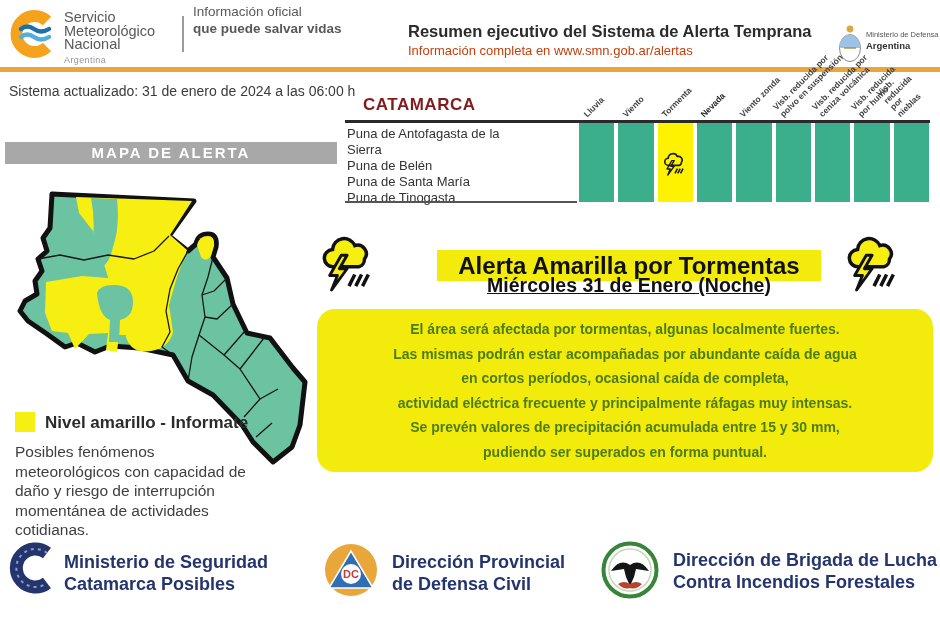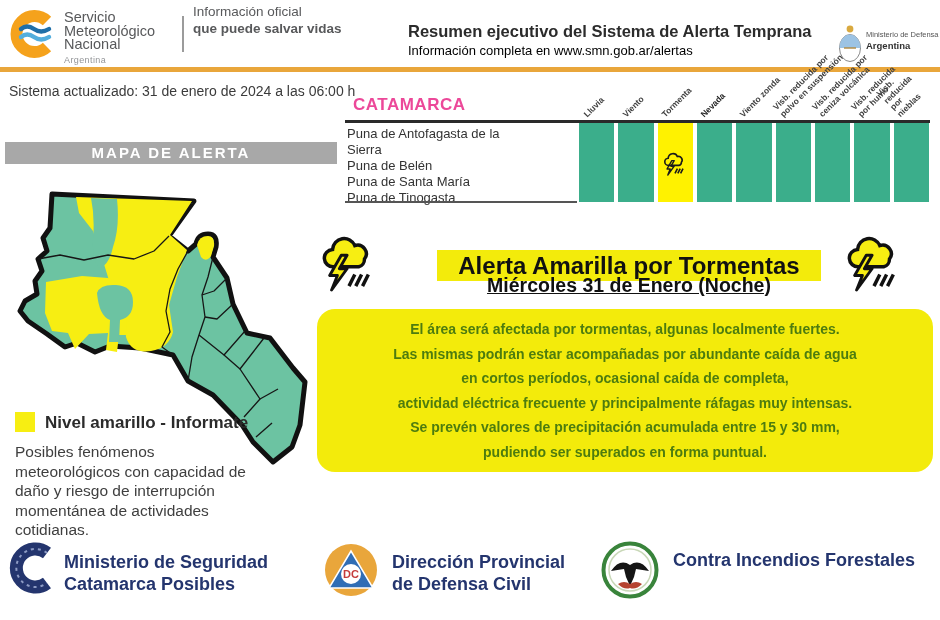--- a/index.html
+++ b/index.html
@@ -7,36 +7,36 @@
           font-family:"Liberation Sans","DejaVu Sans",sans-serif;color:#222;}
   .abs{position:absolute;}
 
   
   .org-name{left:64px;top:11px;font-size:14.5px;font-weight:500;color:#58595b;line-height:13.5px;}
   .org-country{font-size:9px;color:#939598;letter-spacing:.4px;margin-top:2px;}
   .hdr-divider{left:182px;top:16px;width:2px;height:36px;background:#9b9b9b;}
   .tagline{left:193px;top:4px;font-size:13.5px;color:#58595b;line-height:16.5px;}
   .tagline .b{font-weight:700;}
   .main-title{left:408px;top:22px;font-size:16.5px;font-weight:700;color:#2b2b2b;}
-  .main-sub{left:408px;top:43px;font-size:13px;color:#000000;}
+  .main-sub{left:408px;top:43px;font-size:13px;color:#c2410c;}
   .ministry-txt{left:866px;top:29px;line-height:11px;}
   .ministry-txt .l1{font-size:7.5px;color:#555;}
   .ministry-txt .l2{font-size:9.5px;font-weight:700;color:#333;}
   .gold-bar{left:0;top:67px;width:940px;height:5px;background:#e9a63b;}
 
   
   .alert-info{left:9px;top:81px;font-size:14px;color:#3b3b3b;line-height:21px;}
   .map-header-bar{left:5px;top:142px;width:332px;height:22px;background:#a8a8a8;color:#fff;
                   font-size:15px;font-weight:700;letter-spacing:2px;text-align:center;line-height:22px;}
   .legend-swatch{left:15px;top:412px;width:20px;height:20px;background:#f7ee12;}
   .legend-title{left:45px;top:413px;font-size:17px;font-weight:700;color:#2b2b2b;}
   .legend-text{left:15px;top:442px;width:238px;font-size:15.5px;color:#3f3f3f;line-height:19.5px;}
 
   
-  .province{left:353px;top:95px;font-size:17px;font-weight:700;letter-spacing:.5px;color:#ec4899;}
+  .province{left:363px;top:95px;font-size:17px;font-weight:700;letter-spacing:.5px;color:#7f1d1d;}
   .col-label{position:absolute;bottom:501px;font-size:8.5px;font-weight:600;color:#3f3f3f;
              line-height:9.5px;white-space:pre-line;transform:rotate(-45deg);transform-origin:0 100%;}
   .hdr-rule{left:345px;top:120px;width:585px;height:2.5px;background:#2a2a2a;}
   .regions{left:347px;top:126px;width:170px;font-size:13px;color:#333;line-height:15.5px;}
   .regions div{margin-bottom:0.5px;}
   .bottom-rule{left:345px;top:201px;width:232px;height:1.5px;background:#555;}
   .cells{left:579px;top:123px;width:350px;height:79px;display:flex;gap:4px;}
   .cell{flex:1;display:flex;align-items:center;justify-content:center;}
 
   
@@ -209,16 +209,17 @@
     <div>de Defensa Civil</div>
   </div>
 
   <svg class="abs" style="left:601px;top:541px;" width="58" height="58" viewBox="0 0 58 58">
     <circle cx="29" cy="29" r="26.5" fill="#ffffff" stroke="#39843b" stroke-width="4"></circle>
     <circle cx="29" cy="29" r="21" fill="none" stroke="#c9d8b8" stroke-width="1.5"></circle>
     <path d="M10,30 Q19,17 29,24 Q39,17 48,30 L35,28 L33,36 L29,45 L25,36 L23,28 Z" fill="#151515"></path>
     <path d="M17,43 Q23,39 29,43 Q35,39 41,43 Q35,49 29,47 Q23,49 17,43 Z" fill="#b5432f"></path>
   </svg>
   <div class="abs ft-txt ft3">
+    <div>Dirección de Brigada de Lucha</div>
     <div>Contra Incendios Forestales</div>
   </div>
 
 </div>
 
 </body></html>

